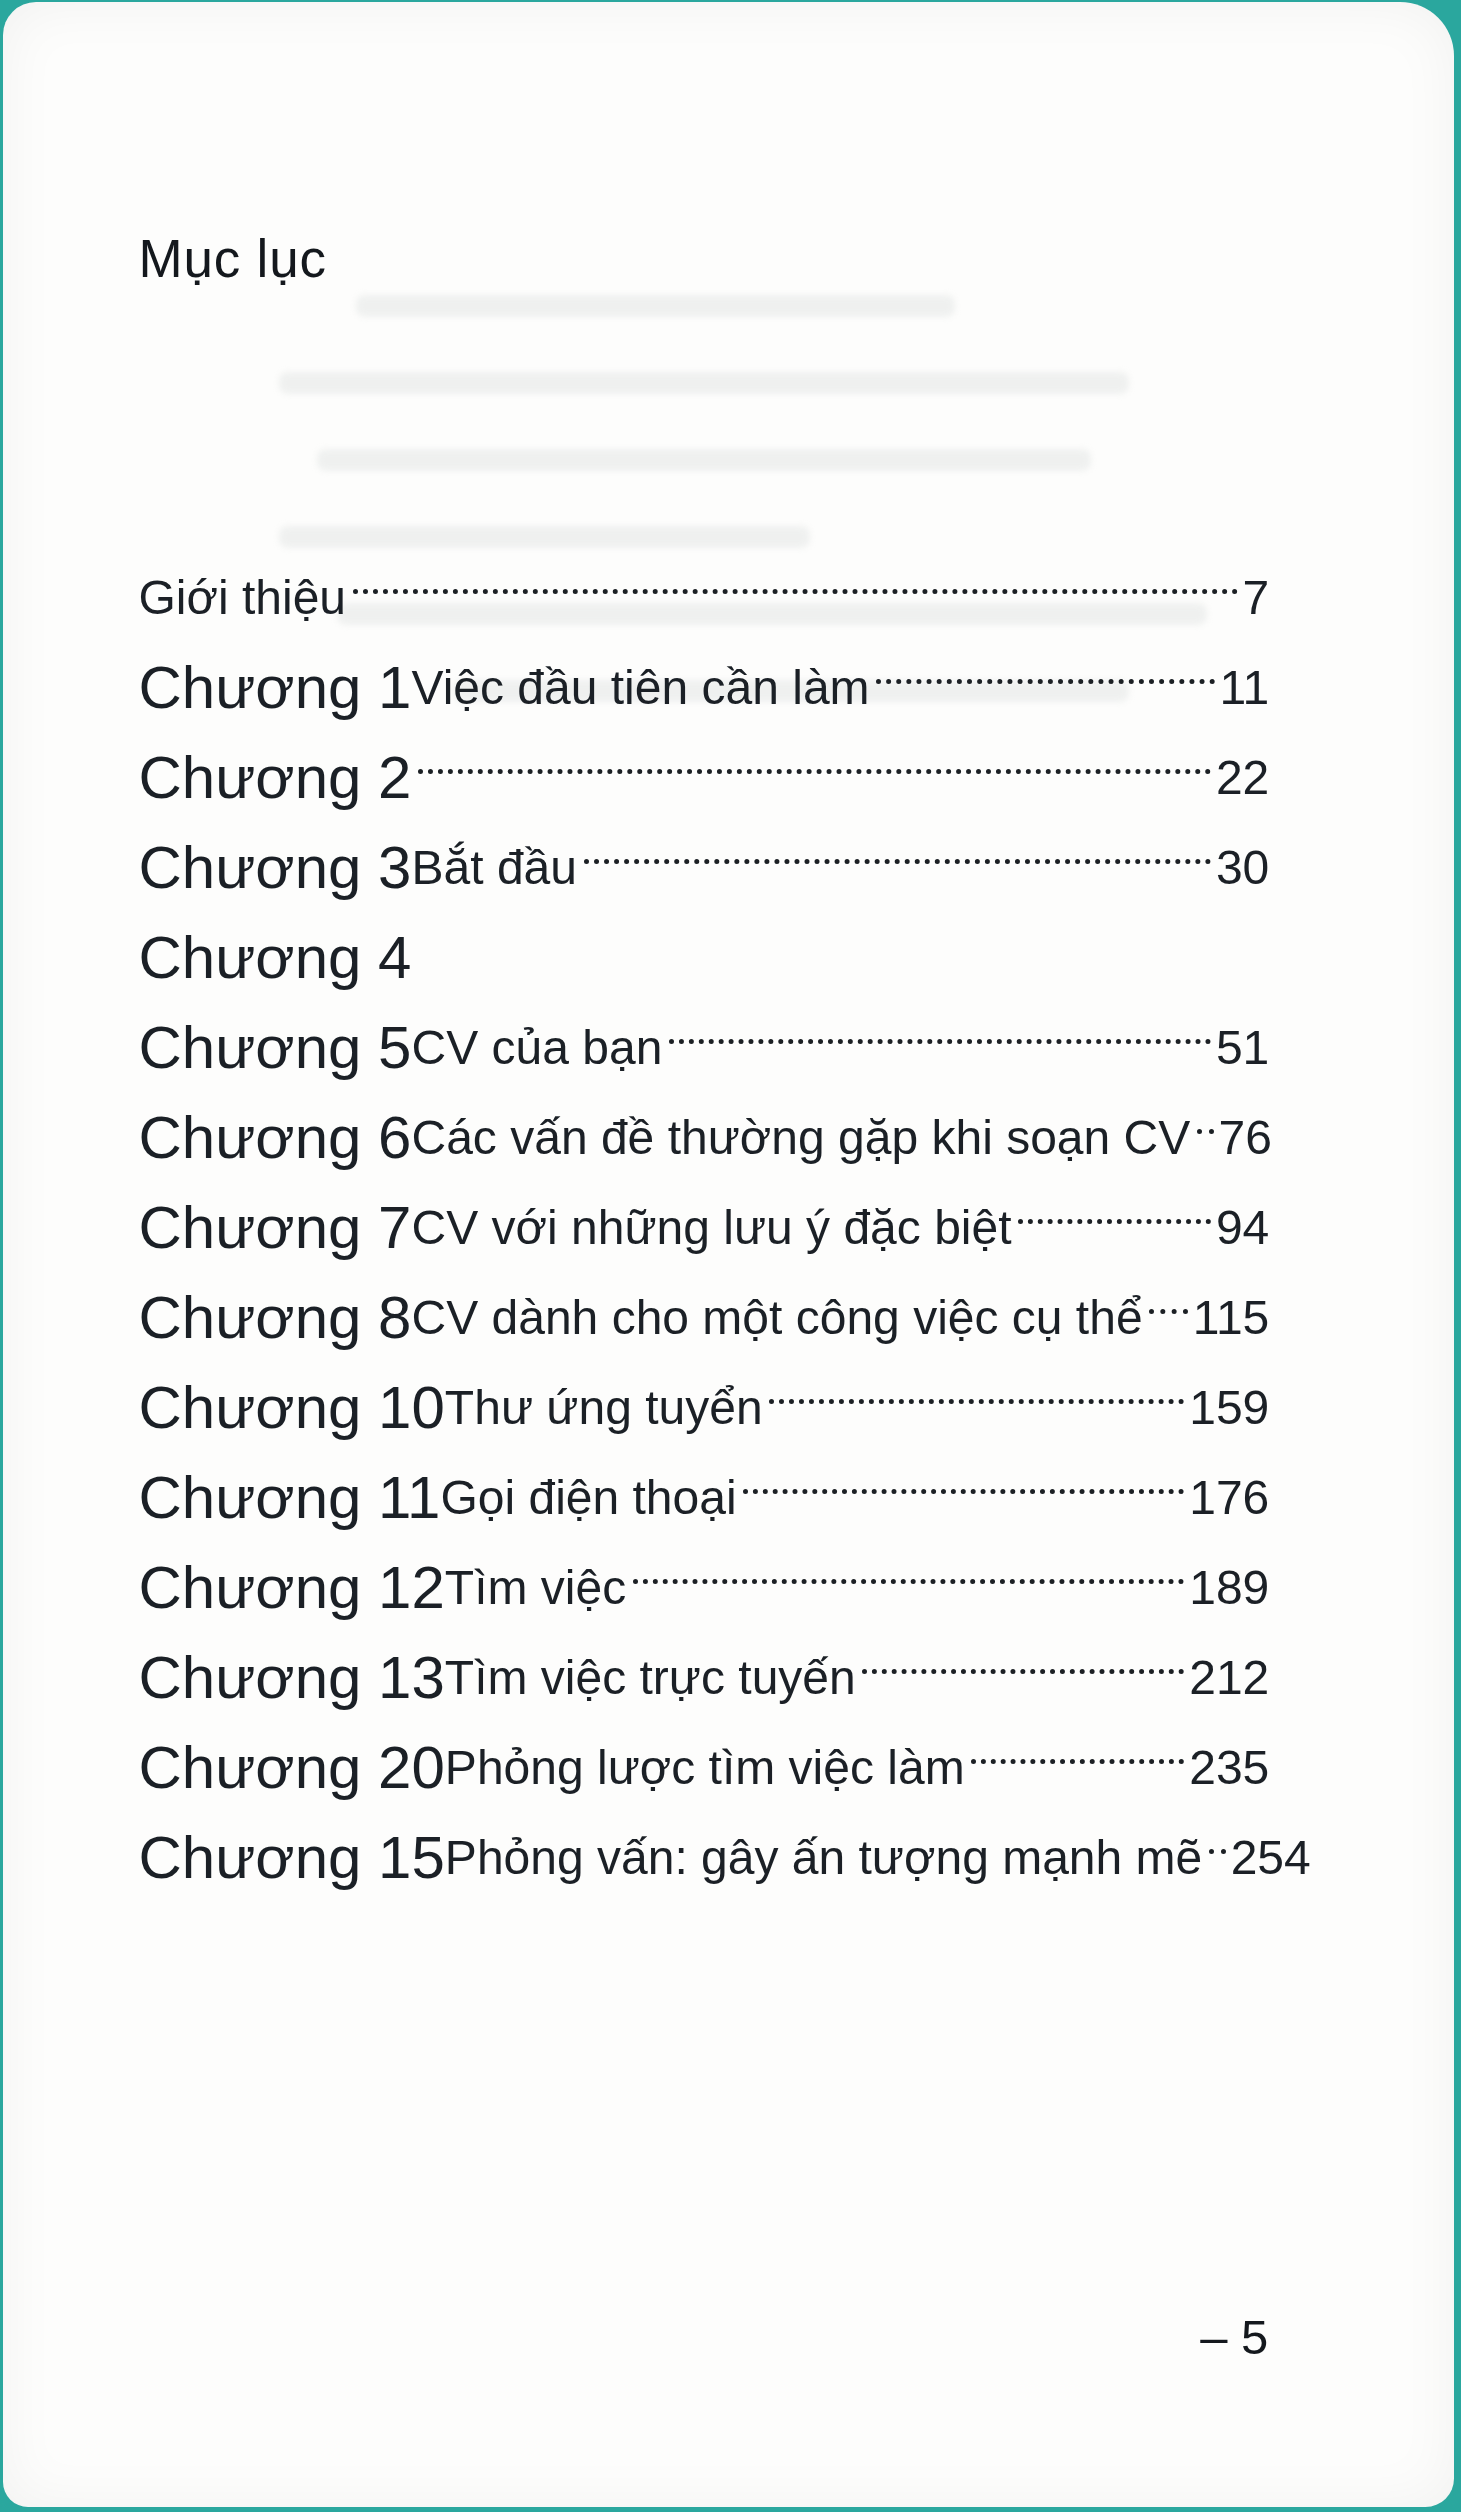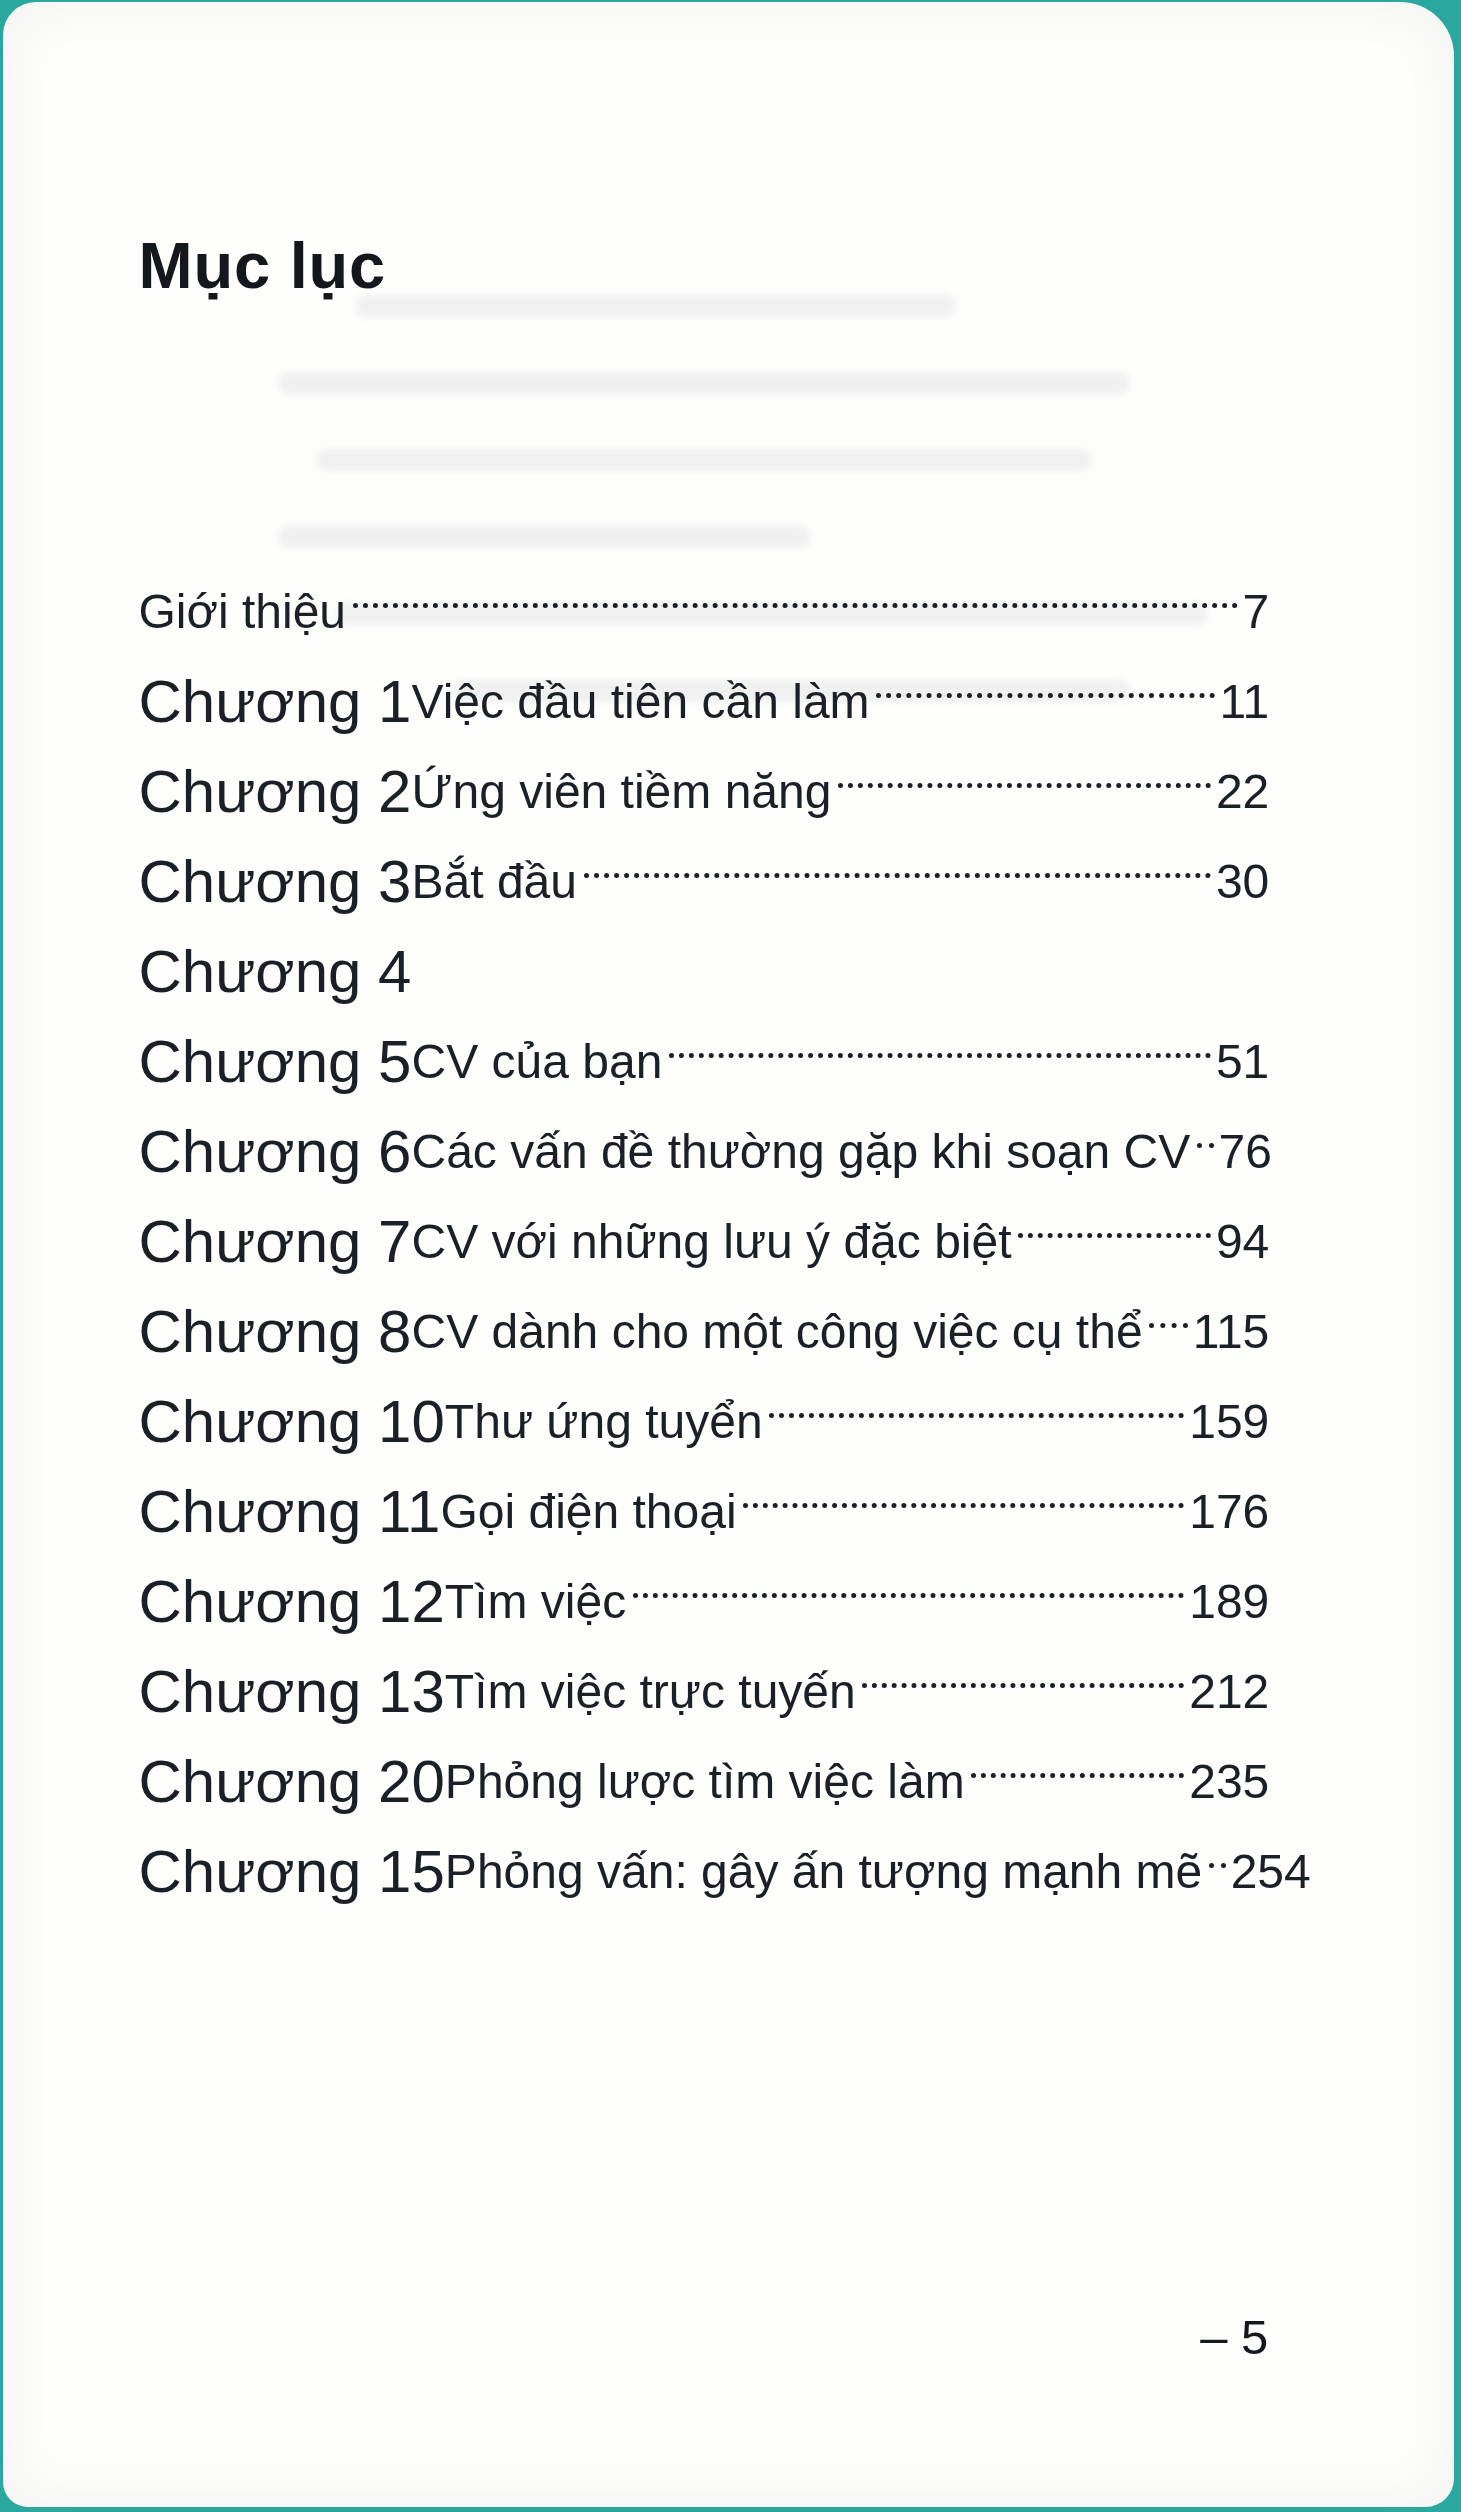--- a/index.html
+++ b/index.html
@@ -15,22 +15,22 @@
   .page {
     position:absolute;
     left:2.5px; top:1.7px; right:6.7px; bottom:5px;
     background:#fdfdfc;
     border-radius:33px 54px 28.5px 25px;
     box-shadow: inset 0 0 59px rgba(0,0,0,0.05);
     padding:0 185px 0 136px;
   }
   .page-title {
     margin-top:226px;
-    font-size:65px;
-    font-weight:700;
+    font-size:53px;
+    font-weight:400;
     letter-spacing:0.8px;
     color:#14181d;
   }
   
   .bleed {
     position:absolute;
     left:276px; right:209px; top:293px;
     opacity:.45;
     filter:blur(3.3px);
     pointer-events:none;
@@ -126,21 +126,20 @@
               <span class="t">Việc đầu tiên cần làm</span>
               <span class="dots"></span>
               <span class="pg">11</span>
             </div>
           </div>
         </div>
         <div class="row">
           <div class="label">Chương 2</div>
           <div class="body">
             <div class="line">
-              <span class="t">Ứng viên tiềm năng</span>
               <span class="dots"></span>
               <span class="pg">22</span>
             </div>
           </div>
         </div>
         <div class="row">
           <div class="label">Chương 3</div>
           <div class="body">
             <div class="line">
               <span class="t">Bắt đầu</span>

